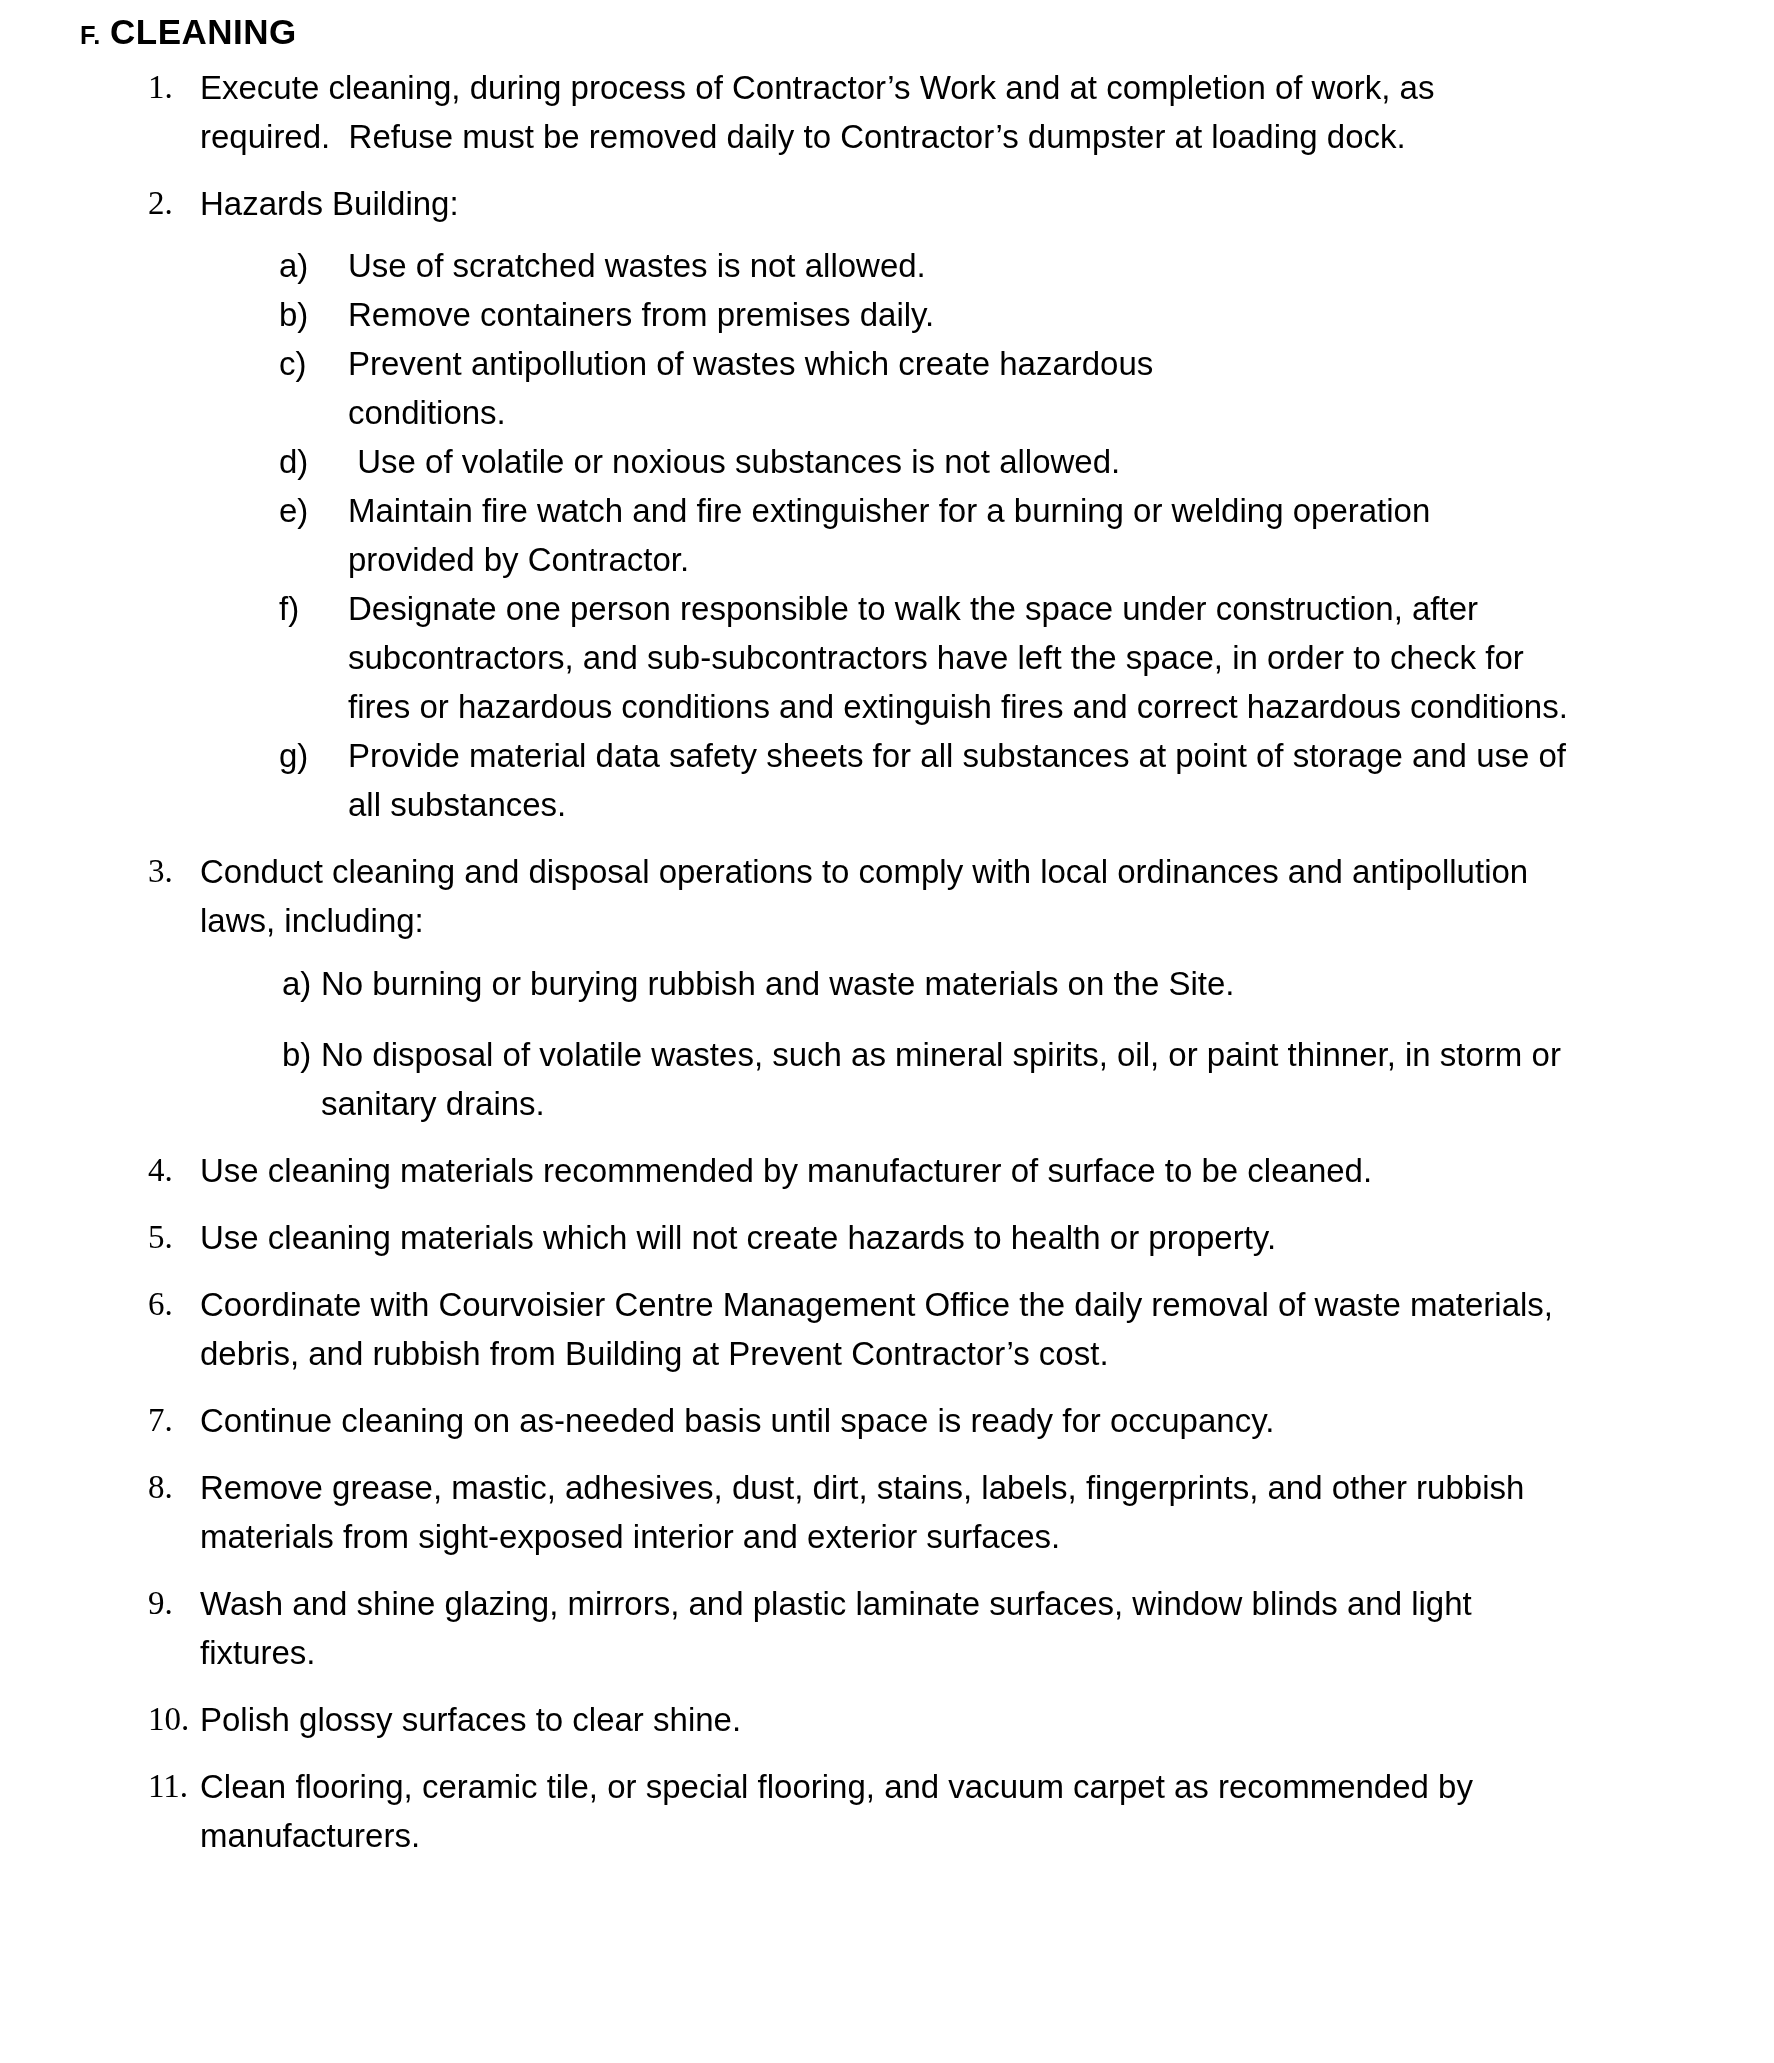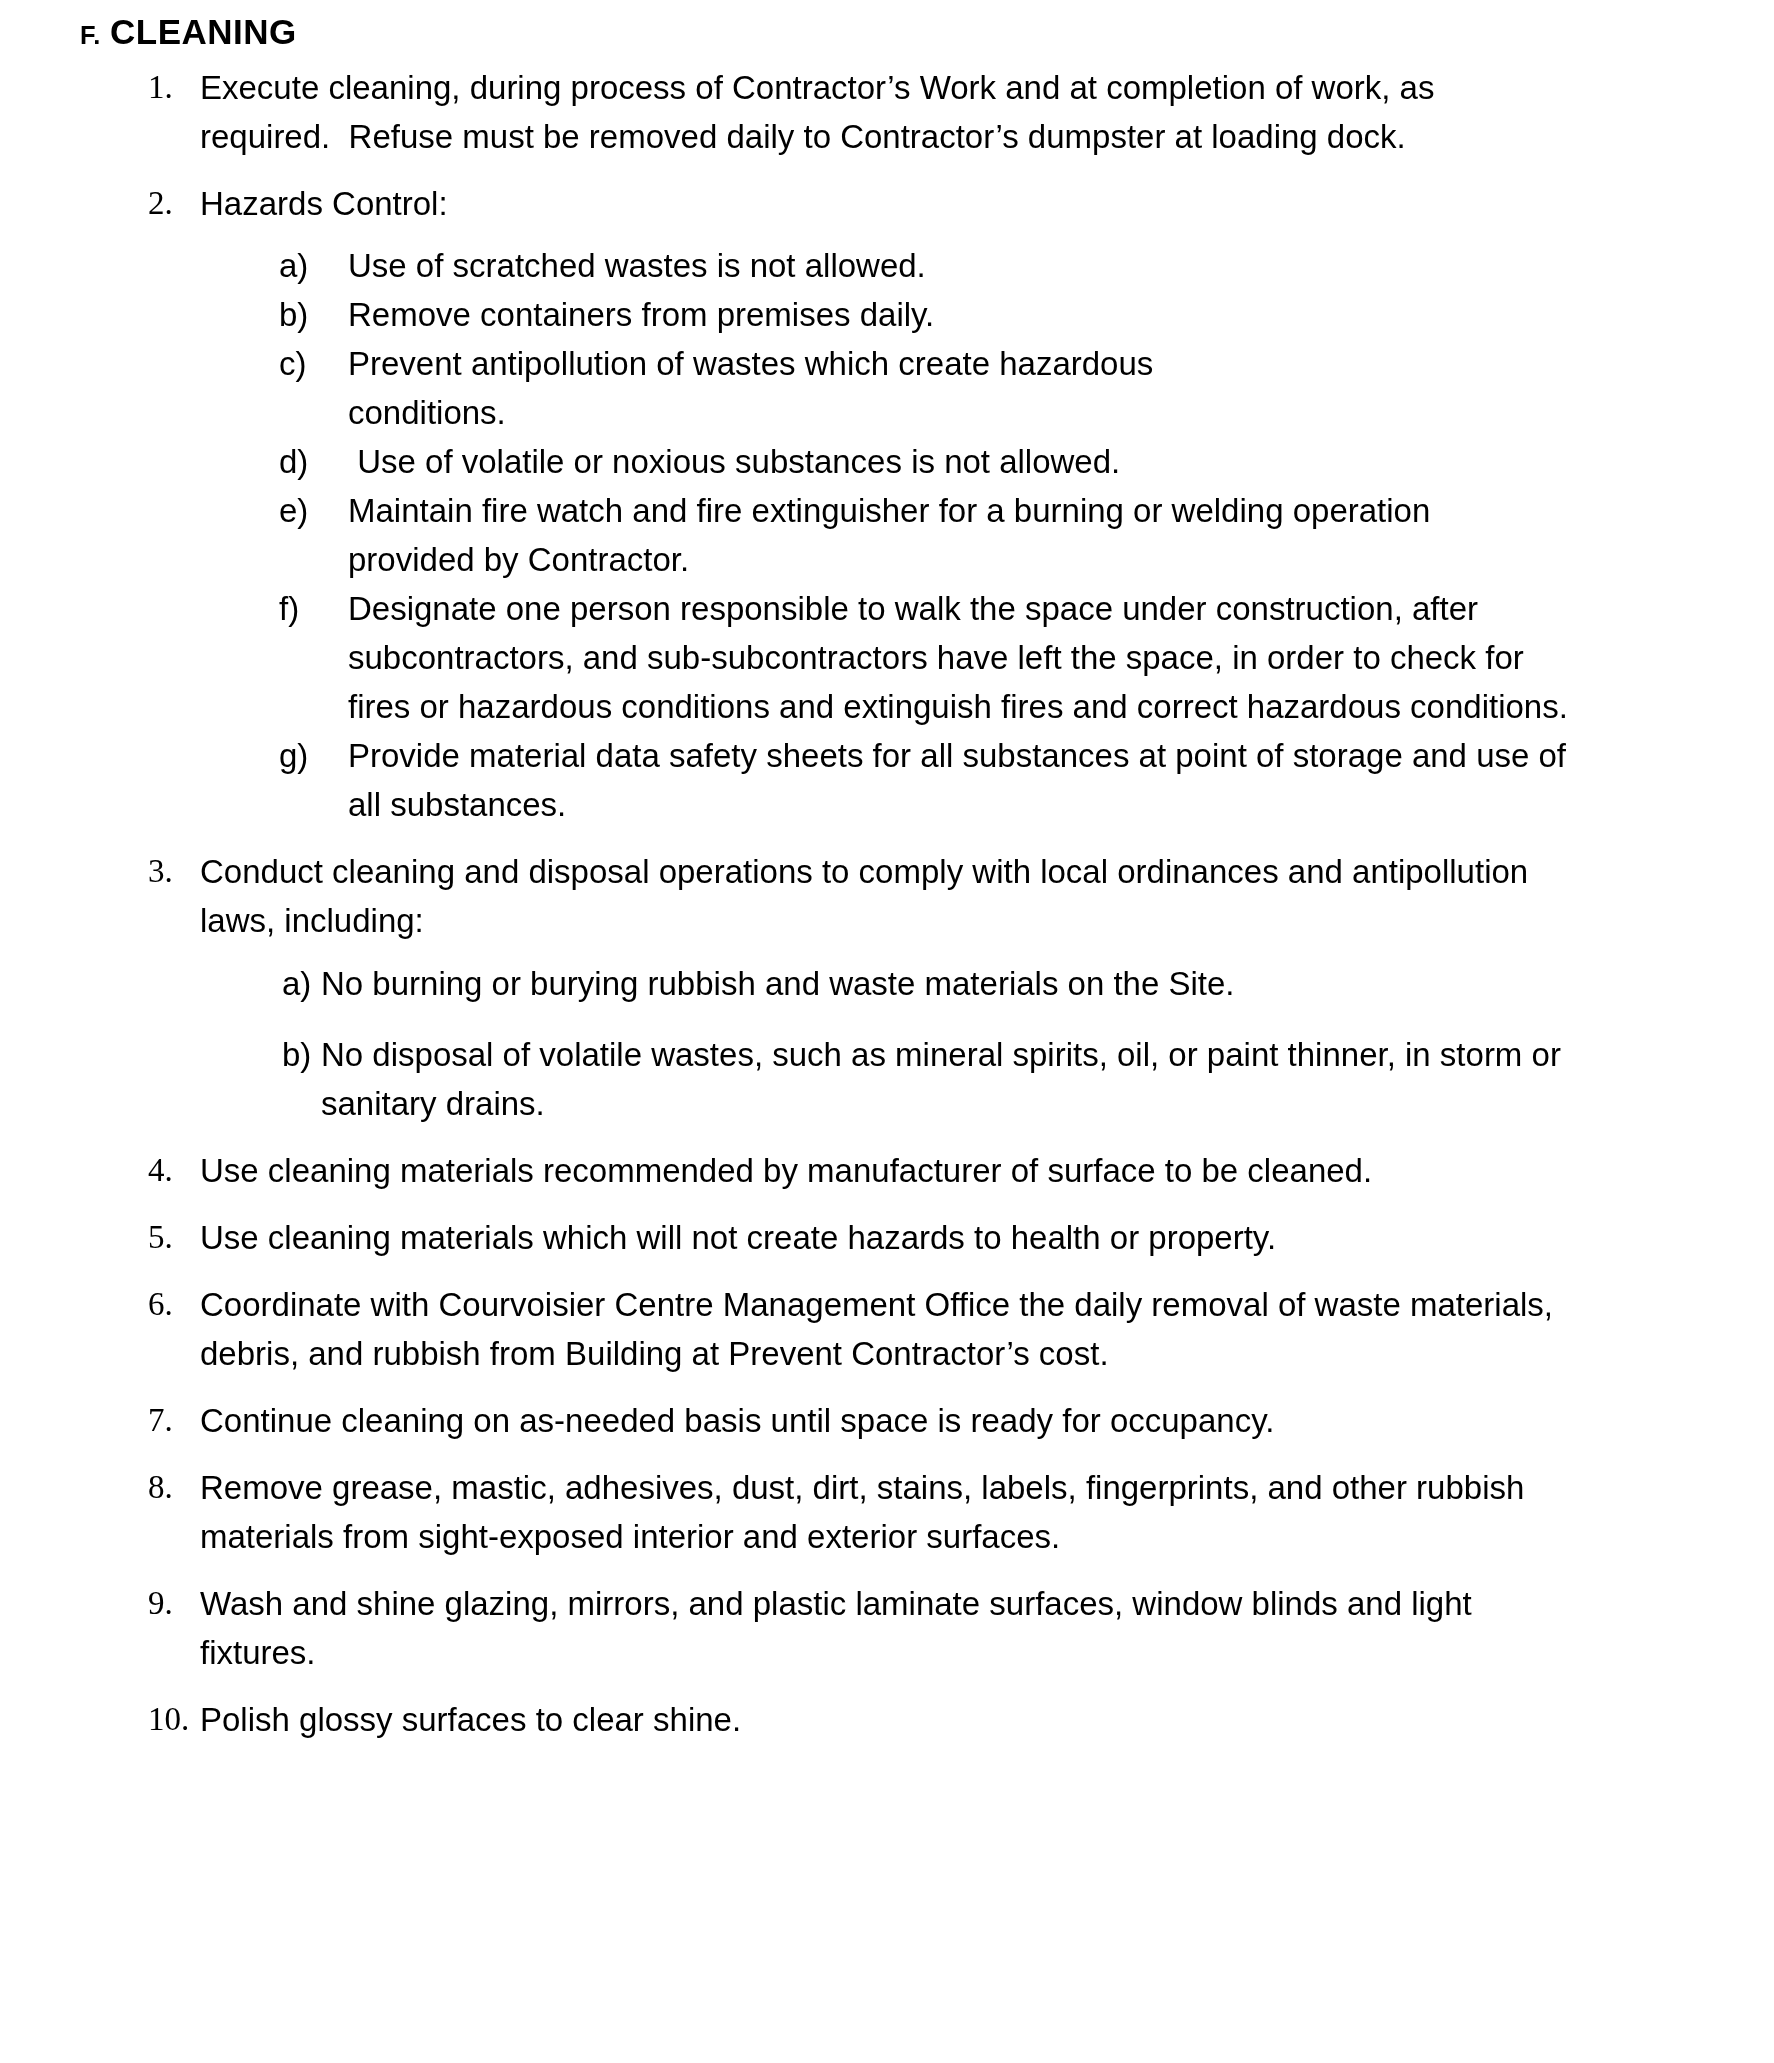--- a/index.html
+++ b/index.html
@@ -65,21 +65,21 @@
 
     <div class="li l1">
       <span class="marker">1.</span>
       <span class="text">Execute cleaning, during process of Contractor’s Work and at completion of work, as
 required.  Refuse must be removed daily to Contractor’s dumpster at loading dock.</span>
     </div>
 
     <div class="group">
       <div class="li l1">
         <span class="marker">2.</span>
-        <span class="text">Hazards Control:</span>
+        <span class="text">Hazards Building:</span>
       </div>
       <div class="sublist-a">
         <div class="li">
           <span class="marker">a)</span>
           <span class="text">Use of scratched wastes is not allowed.</span>
         </div>
         <div class="li">
           <span class="marker">b)</span>
           <span class="text">Remove containers from premises daily.</span>
         </div>
@@ -161,17 +161,22 @@
       <span class="marker">9.</span>
       <span class="text">Wash and shine glazing, mirrors, and plastic laminate surfaces, window blinds and light
 fixtures.</span>
     </div>
 
     <div class="li l1">
       <span class="marker">10.</span>
       <span class="text">Polish glossy surfaces to clear shine.</span>
     </div>
 
+    <div class="li l1">
+      <span class="marker">11.</span>
+      <span class="text">Clean flooring, ceramic tile, or special flooring, and vacuum carpet as recommended by
+manufacturers.</span>
+    </div>
 
 
   </div>
 </div>
 
 
 </body></html>

